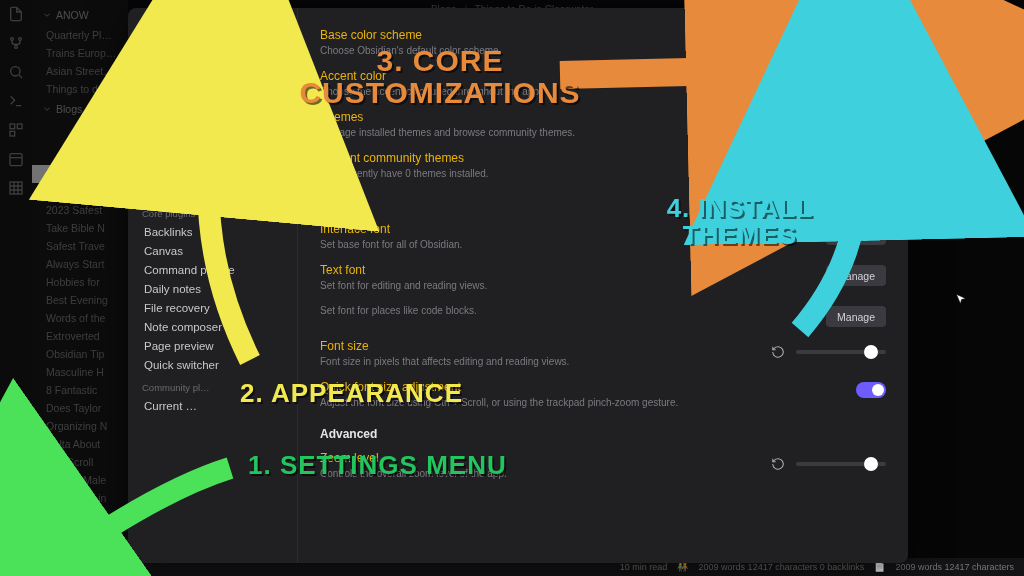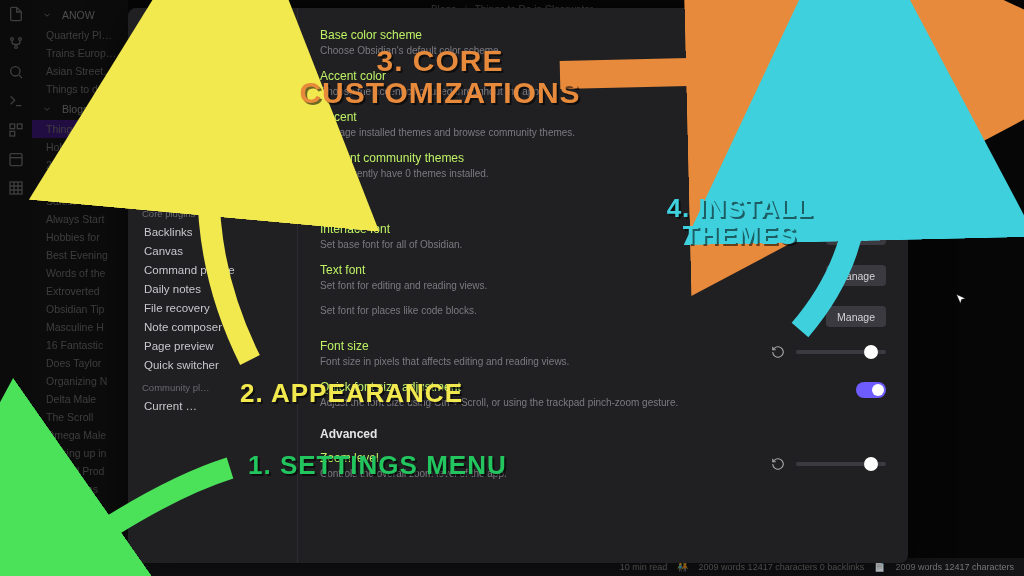--- a/index.html
+++ b/index.html
@@ -7,44 +7,44 @@
   .app { position: relative; width: 1024px; height: 576px; }
   .dim { position: absolute; inset: 0; background: rgba(0,0,0,0.55); pointer-events: none; }
 
   
   .ribbon { position: absolute; left: 0; top: 0; width: 32px; height: 100%; background: #1a1a1c; display: flex; flex-direction: column; align-items: center; padding-top: 6px; gap: 10px; color: #777; font-size: 14px; }
   .ribbon .spacer { flex: 1; }
   .ribbon svg { width: 16px; height: 16px; stroke: #888; fill: none; stroke-width: 2; }
 
   
   .filetree { position: absolute; left: 32px; top: 0; width: 96px; height: 100%; background: #1b1b1d; padding: 4px 0; font-size: 10.5px; color: #888; overflow: hidden; }
-  .filetree .hdr { padding: 5px 10px; display: flex; align-items: center; gap: 10px; color: #aaa; }
+  .filetree .hdr { padding: 5px 10px; display: flex; align-items: center; gap: 4px; color: #aaa; }
   .filetree .hdr svg { width: 10px; height: 10px; stroke: #aaa; fill: none; stroke-width: 2; }
   .filetree .item { padding: 3px 14px; white-space: nowrap; overflow: hidden; text-overflow: clip; }
-  .filetree .item.sel { background: #4c1d95; }
+  .filetree .item.sel { background: #ffffff; margin-top: 45px; }
 
   
   .topbar { position: absolute; left: 0; right: 0; top: 0; height: 18px; font-size: 10px; color: #888; display: flex; align-items: center; justify-content: center; gap: 8px; }
   .topbar .sep { color: #555; }
 
   
   .modal { position: absolute; left: 128px; top: 8px; right: 116px; height: 555px; background: #202023; border-radius: 8px; display: flex; box-shadow: 0 10px 40px rgba(0,0,0,0.6); z-index: 10; }
   .modal .close { position: absolute; right: 10px; top: 8px; color: #aaa; font-size: 15px; line-height: 1; cursor: pointer; }
   .m-side { width: 170px; border-right: 1px solid #2d2d31; padding: 10px 8px; }
   .search { display: flex; align-items: center; gap: 6px; background: transparent; padding: 3px 6px; border-radius: 4px; margin-bottom: 8px; }
   .search svg { width: 13px; height: 13px; stroke: #888; fill: none; stroke-width: 2; }
   .search span { color: #777; font-size: 11px; }
   .m-side .cat { font-size: 9.5px; color: #6a6a6f; padding: 8px 6px 3px; }
   .m-side .opt { font-size: 11.5px; color: #c8c8cc; padding: 3.5px 8px; border-radius: 4px; cursor: pointer; }
   .m-side .opt.active { background: #6f5cff; color: #fff; }
 
   .m-main { flex: 1; padding: 14px 22px 0 22px; overflow-y: auto; }
   .row { display: flex; align-items: flex-start; padding: 6px 0; gap: 12px; }
   .row .txt { flex: 1; }
-  .row .lbl { font-size: 12px; color: #bef264; margin-bottom: 2px; }
+  .row .lbl { font-size: 12px; color: #eab308; margin-bottom: 2px; }
   .row .desc { font-size: 10px; color: #7a7a80; line-height: 1.3; }
   .row .ctrl { display: flex; align-items: center; gap: 6px; padding-top: 2px; }
   .section-h { font-size: 12px; font-weight: 600; color: #e5e5e5; padding: 12px 0 4px; }
 
   .dropdown { background: #2d2d32; border: 1px solid #3a3a40; border-radius: 4px; padding: 4px 10px; font-size: 11px; color: #d0d0d4; display: flex; align-items: center; gap: 16px; }
   .dropdown svg { width: 9px; height: 9px; stroke: #aaa; fill: none; stroke-width: 2; }
   .btn { background: #3a3a40; border-radius: 4px; padding: 4.5px 11px; font-size: 10.5px; color: #d4d4d8; cursor: pointer; }
   .btn.primary { background: #6f5cff; color: #fff; }
   .iconbtn { width: 24px; height: 22px; display: flex; align-items: center; justify-content: center; color: #999; }
   .iconbtn svg { width: 14px; height: 14px; stroke: #aaa; fill: none; stroke-width: 1.8; }
@@ -144,24 +144,24 @@
     <div class="item">2023 Safest</div>
     <div class="item">Take Bible N</div>
     <div class="item">Safest Trave</div>
     <div class="item">Always Start</div>
     <div class="item">Hobbies for</div>
     <div class="item">Best Evening</div>
     <div class="item">Words of the</div>
     <div class="item">Extroverted</div>
     <div class="item">Obsidian Tip</div>
     <div class="item">Masculine H</div>
-    <div class="item">16 Fantastic</div>
+    <div class="item">8 Fantastic</div>
     <div class="item">Does Taylor</div>
     <div class="item">Organizing N</div>
-    <div class="item">Delta Male</div>
+    <div class="item">Delta About</div>
     <div class="item">The Scroll</div>
     <div class="item">Omega Male</div>
     <div class="item">Waking up in</div>
     <div class="item">Absurd Prod</div>
     <div class="item">…avel Tips</div>
   </div>
 
   <div class="doc-title">ZooTampa</div>
 
   <div class="dim"></div>
@@ -226,21 +226,21 @@
               <svg viewBox="0 0 24 24">
                 <path d="M3 12a9 9 0 1 0 2.6-6.3L3 8M3 3v5h5"></path>
               </svg>
             </div>
           <div class="swatch"></div>
         </div>
       </div>
 
       <div class="row">
         <div class="txt">
-          <div class="lbl">Accent</div>
+          <div class="lbl">Themes</div>
           <div class="desc">Manage installed themes and browse community themes.</div>
         </div>
         <div class="ctrl">
           <div class="iconbtn">
               <svg viewBox="0 0 24 24">
                 <path d="M22 19a2 2 0 0 1-2 2H4a2 2 0 0 1-2-2V5a2 2 0 0 1 2-2h5l2 3h9a2 2 0 0 1 2 2z"></path>
               </svg>
             </div>
           <div class="dropdown">
             <span>Default</span>

